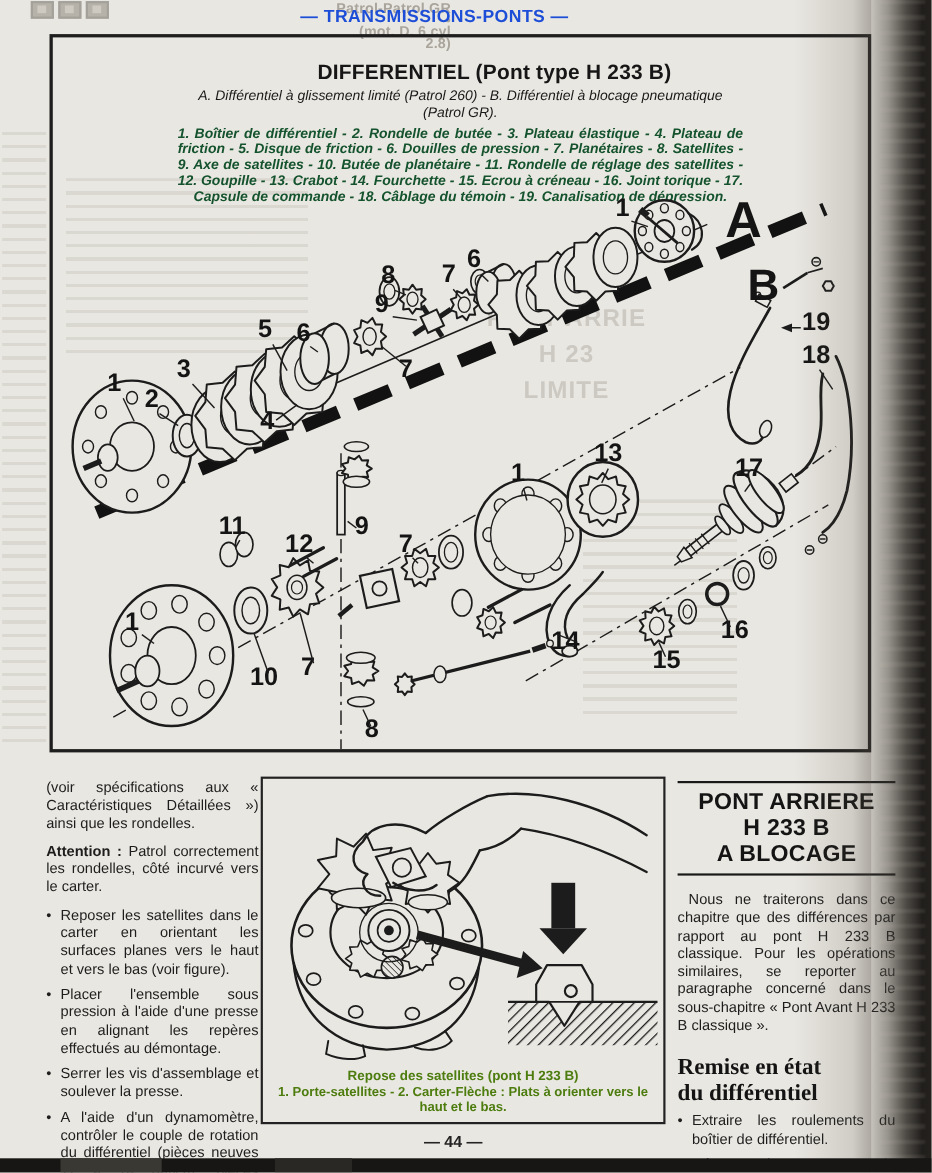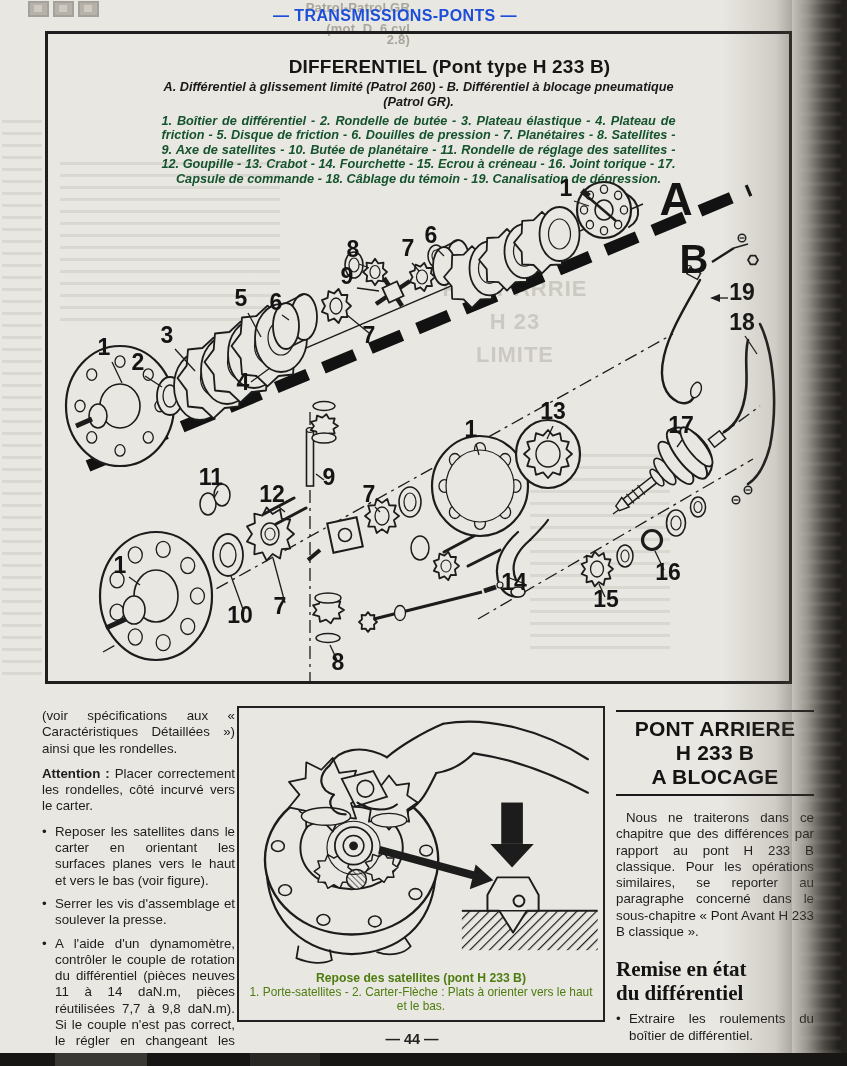--- a/index.html
+++ b/index.html
@@ -12,42 +12,42 @@
   .top-bleed{position:absolute;left:300px;top:3px;width:110px;text-align:right;font-size:13px;font-weight:bold;
              color:#a9a59c;line-height:10.5px;letter-spacing:.2px;}
   .page-header{position:absolute;top:7px;left:0;width:790px;text-align:center;
                font-size:16px;font-weight:bold;letter-spacing:.4px;color:#1d4ed8;}
   
   .diagram-box{position:absolute;left:45px;top:31px;width:747px;height:653px;
                border:3px solid #1e1e1e;box-sizing:border-box;}
   .diagram-box h1{position:absolute;top:18px;left:0;width:100%;margin:4px;text-align:center;
                   font-size:19px;letter-spacing:.2px;color:#161616;padding-left:27px;}
   .diagram-box .subtitle{position:absolute;top:46px;left:0;width:100%;margin:0;text-align:center;
-                  font-size:12.7px;font-weight:bold;font-style:italic;line-height:15px;color:#191919;}
+                  font-size:12.7px;font-weight:normal;font-style:italic;line-height:15px;color:#191919;}
   .diagram-box .legend{position:absolute;top:80px;left:50%;transform:translateX(-50%);width:514px;margin:0;
                   font-size:12.7px;font-weight:bold;font-style:italic;line-height:14.4px;
                   text-align:justify;text-align-last:center;color:#14532d;}
   .ghost-heading{position:absolute;left:388px;top:238px;width:158px;text-align:center;
                  font-size:22px;font-weight:bold;line-height:33px;letter-spacing:1px;
                  color:#9d9990;opacity:.38;}
   #dsvg{position:absolute;left:0;top:0;width:741px;height:647px;}
   .bleed-lines{position:absolute;background:repeating-linear-gradient(180deg,rgba(110,105,96,.12) 0 3px,rgba(110,105,96,0) 3px 12px);
                filter:blur(.7px);pointer-events:none;}
   
   .left-col{position:absolute;left:42px;top:708px;width:193px;font-size:13.3px;line-height:16.3px;text-align:justify;}
   .left-col p{margin:0 0 9px 0;}
   ul.manual-list{list-style:none;margin:0;padding:0;}
   ul.manual-list li{position:relative;padding-left:13px;margin:0 0 7px 0;}
   ul.manual-list li::before{content:"•";position:absolute;left:0;top:0;}
   .figure-box{position:absolute;left:237px;top:706px;width:368px;height:316px;
               border:2.5px solid #222;box-sizing:border-box;}
   #fsvg{position:absolute;left:0;top:2px;width:363px;height:254px;}
   .fig-caption{position:absolute;left:4px;right:4px;bottom:6px;text-align:center;color:#4d7c0f;}
   .fig-caption .cap-title{font-size:12.2px;font-weight:bold;line-height:14px;}
-  .fig-caption .cap-line{font-size:11.9px;font-weight:normal;line-height:13.8px;margin-top:1px;}
+  .fig-caption .cap-line{font-size:11.9px;font-weight:bold;line-height:13.8px;margin-top:1px;}
   .right-col{position:absolute;left:616px;top:705px;width:198px;font-size:13.3px;line-height:16.3px;text-align:justify;}
   .right-col .rule{border-top:2.5px solid #191919;margin:5px 0;}
   .right-col h2{margin:4px 0;text-align:center;font-size:21px;line-height:24px;letter-spacing:.2px;color:#141414;}
   .right-col .rc-para{margin:14px 0 0 0;text-indent:10px;}
   .right-col h3{margin:17px 0 6px 0;font-family:"Liberation Serif",serif;font-size:21px;line-height:24px;color:#131313;}
   .page-number{position:absolute;top:1031px;left:0;width:824px;text-align:center;
                font-size:14.5px;font-weight:bold;color:#222;}
   
   .gutter-soft{position:absolute;top:0;right:55px;width:70px;height:100%;pointer-events:none;
                background:linear-gradient(90deg,rgba(82,74,64,0),rgba(82,74,64,.22));}
@@ -346,23 +346,24 @@
           <line x1="237" y1="569" x2="225" y2="524" stroke="#1c1c1c" stroke-width="1.3"></line>
           <text x="290" y="636" text-anchor="middle" font-family="&quot;Liberation Sans&quot;,sans-serif" font-weight="bold" font-size="23" fill="#141414">8</text>
           <line x1="289" y1="626" x2="282" y2="611" stroke="#1c1c1c" stroke-width="1.3"></line>
           <path d="M662 264 L672 260 L672 268 Z" fill="#1c1c1c"></path>
         </g>
       </svg>
   </div>
 
   <div class="left-col">
     <p>(voir spécifications aux « Caractéristiques Détaillées ») ainsi que les rondelles.</p>
-    <p><strong>Attention :</strong><span> Placer correctement les rondelles, côté incurvé vers le carter.</span></p>
+    <p><strong>Attention :</strong><span> Patrol correctement les rondelles, côté incurvé vers le carter.</span></p>
     <ul class="manual-list">
       <li>Reposer les satellites dans le carter en orientant les surfaces planes vers le haut et vers le bas (voir figure).</li>
+      <li>Placer l'ensemble sous pression à l'aide d'une presse en alignant les repères effectués au démontage.</li>
       <li>Serrer les vis d'assemblage et soulever la presse.</li>
       <li>A l'aide d'un dynamomètre, contrôler le couple de rotation du différentiel (pièces neuves 11 à 14 daN.m, pièces réutilisées 7,7 à 9,8 daN.m). Si le couple n'est pas correct, le régler en changeant les plateaux de friction (voir les épaisseurs aux « Caractéristiques Détaillées »).</li>
 
     </ul>
   </div>
 
   <div class="figure-box">
     <svg id="fsvg" viewBox="0 0 364 258">
       <defs>
         <pattern id="hp" width="7" height="7" patternUnits="userSpaceOnUse" patternTransform="rotate(45)">

